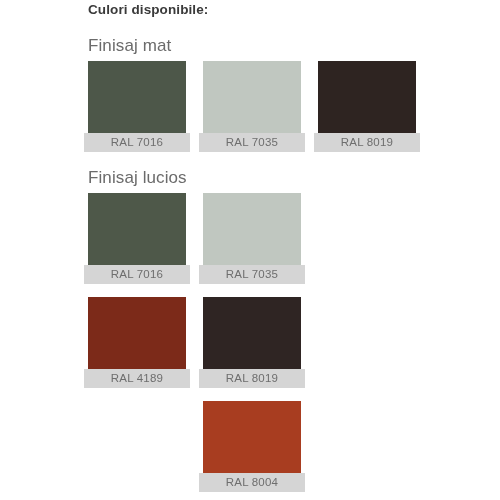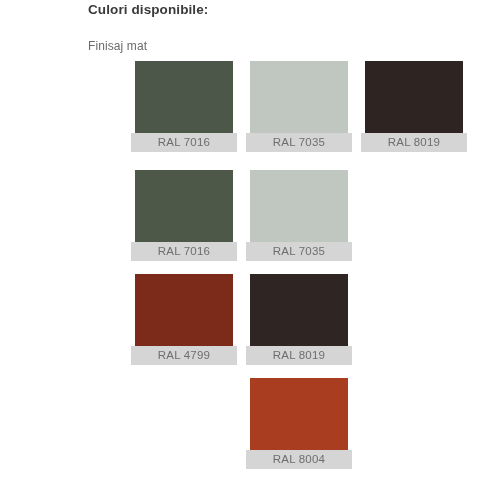--- a/index.html
+++ b/index.html
@@ -34,36 +34,35 @@
     letter-spacing: 0.1px;
     white-space: nowrap;
   }
 
   .section {
     position: absolute;
     left: 88px;
   }
 
   .section-title {
-    font-size: 12px;
+    font-size: 17px;
     font-weight: normal;
     color: #6b6b6b;
     letter-spacing: 0.1px;
     white-space: nowrap;
     margin: 0 0 7px 0;
     height: 16px;
     line-height: 16px;
   }
 
   .swatch-row {
     display: flex;
     flex-direction: row;
     gap: 17px;
     margin-bottom: 13px;
-    margin-left: 47px;
   }
 
   .swatch {
     width: 98px;
     display: block;
   }
 
   .swatch-chip {
     width: 98px;
     height: 72px;
@@ -109,36 +108,37 @@
         <div class="swatch-label">RAL 7035</div>
       </div>
       <div class="swatch">
         <span class="swatch-chip" style="background: rgb(46, 36, 33);"></span>
         <div class="swatch-label">RAL 8019</div>
       </div>
     </div>
   </div>
 
   <div class="section" style="top: 170px;">
+    <div class="section-title">Finisaj lucios</div>
 
     <div class="swatch-row">
       <div class="swatch">
         <span class="swatch-chip" style="background: rgb(78, 88, 73);"></span>
         <div class="swatch-label">RAL 7016</div>
       </div>
       <div class="swatch">
         <span class="swatch-chip" style="background: rgb(192, 199, 192);"></span>
         <div class="swatch-label">RAL 7035</div>
       </div>
     </div>
 
     <div class="swatch-row">
       <div class="swatch">
         <span class="swatch-chip" style="background: rgb(124, 42, 25);"></span>
-        <div class="swatch-label">RAL 4799</div>
+        <div class="swatch-label">RAL 4189</div>
       </div>
       <div class="swatch">
         <span class="swatch-chip" style="background: rgb(47, 37, 35);"></span>
         <div class="swatch-label">RAL 8019</div>
       </div>
     </div>
 
     <div class="swatch-row single">
       <div class="swatch">
         <span class="swatch-chip" style="background: rgb(168, 61, 32);"></span>

